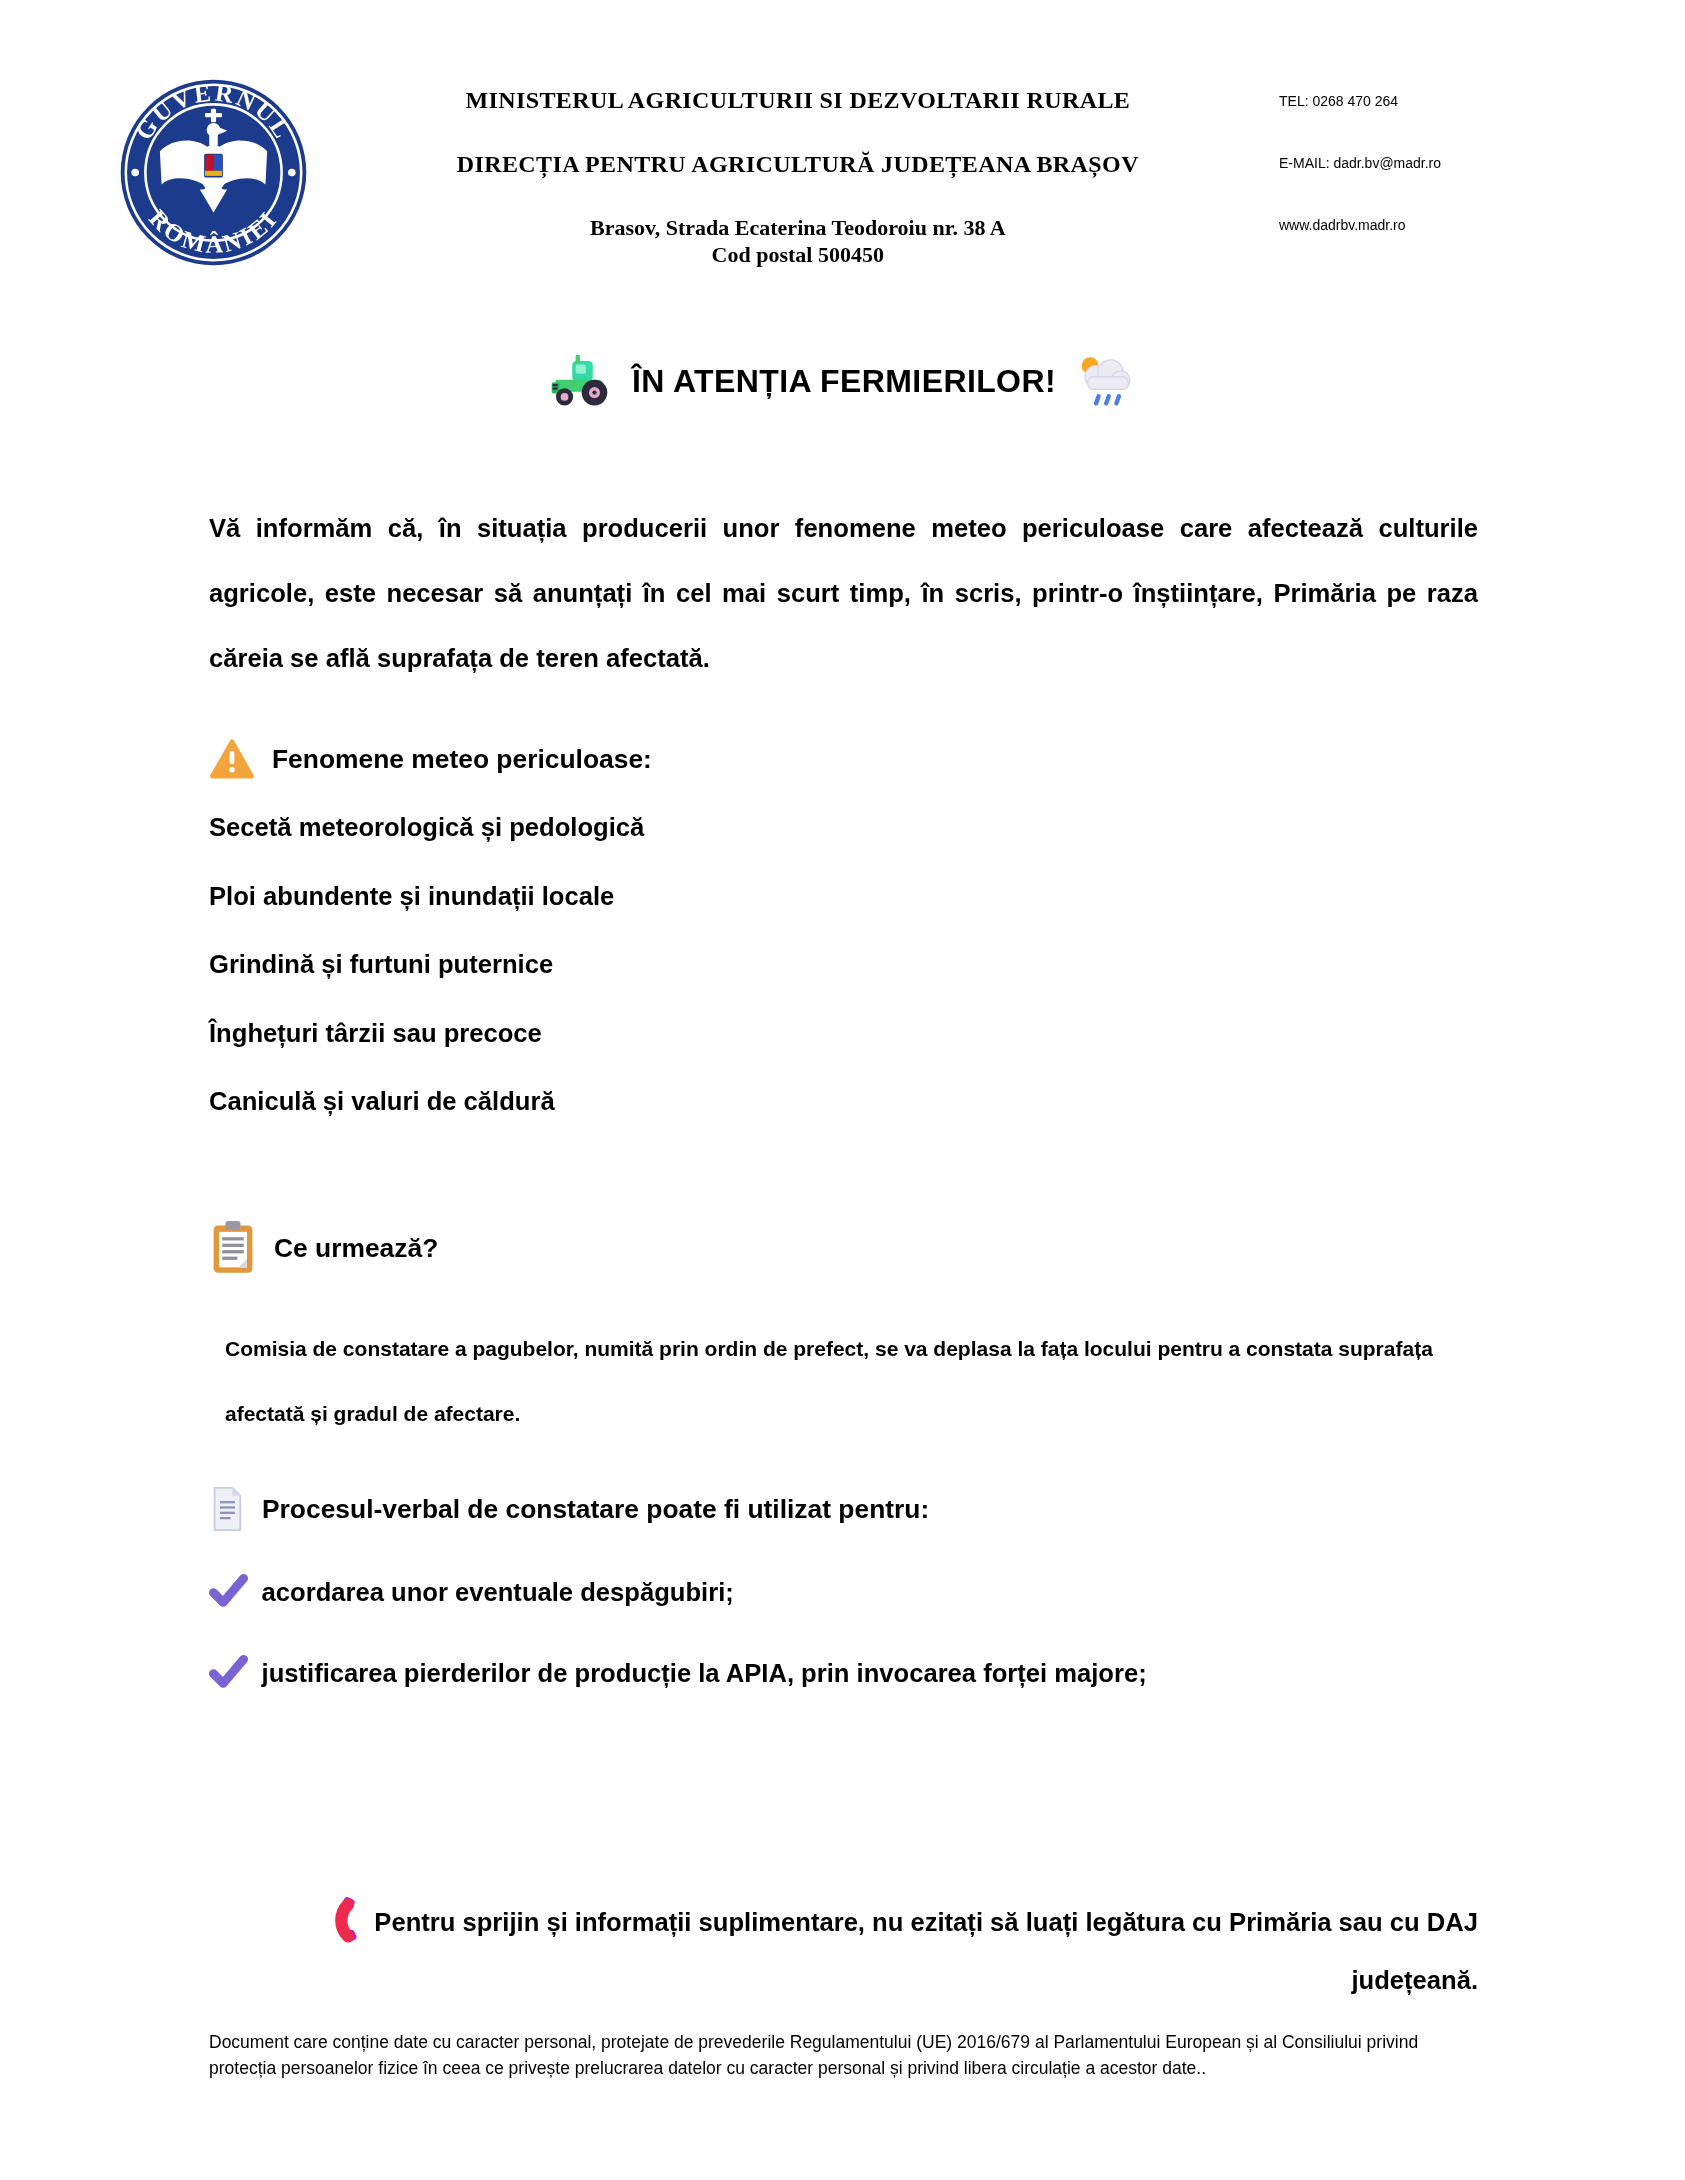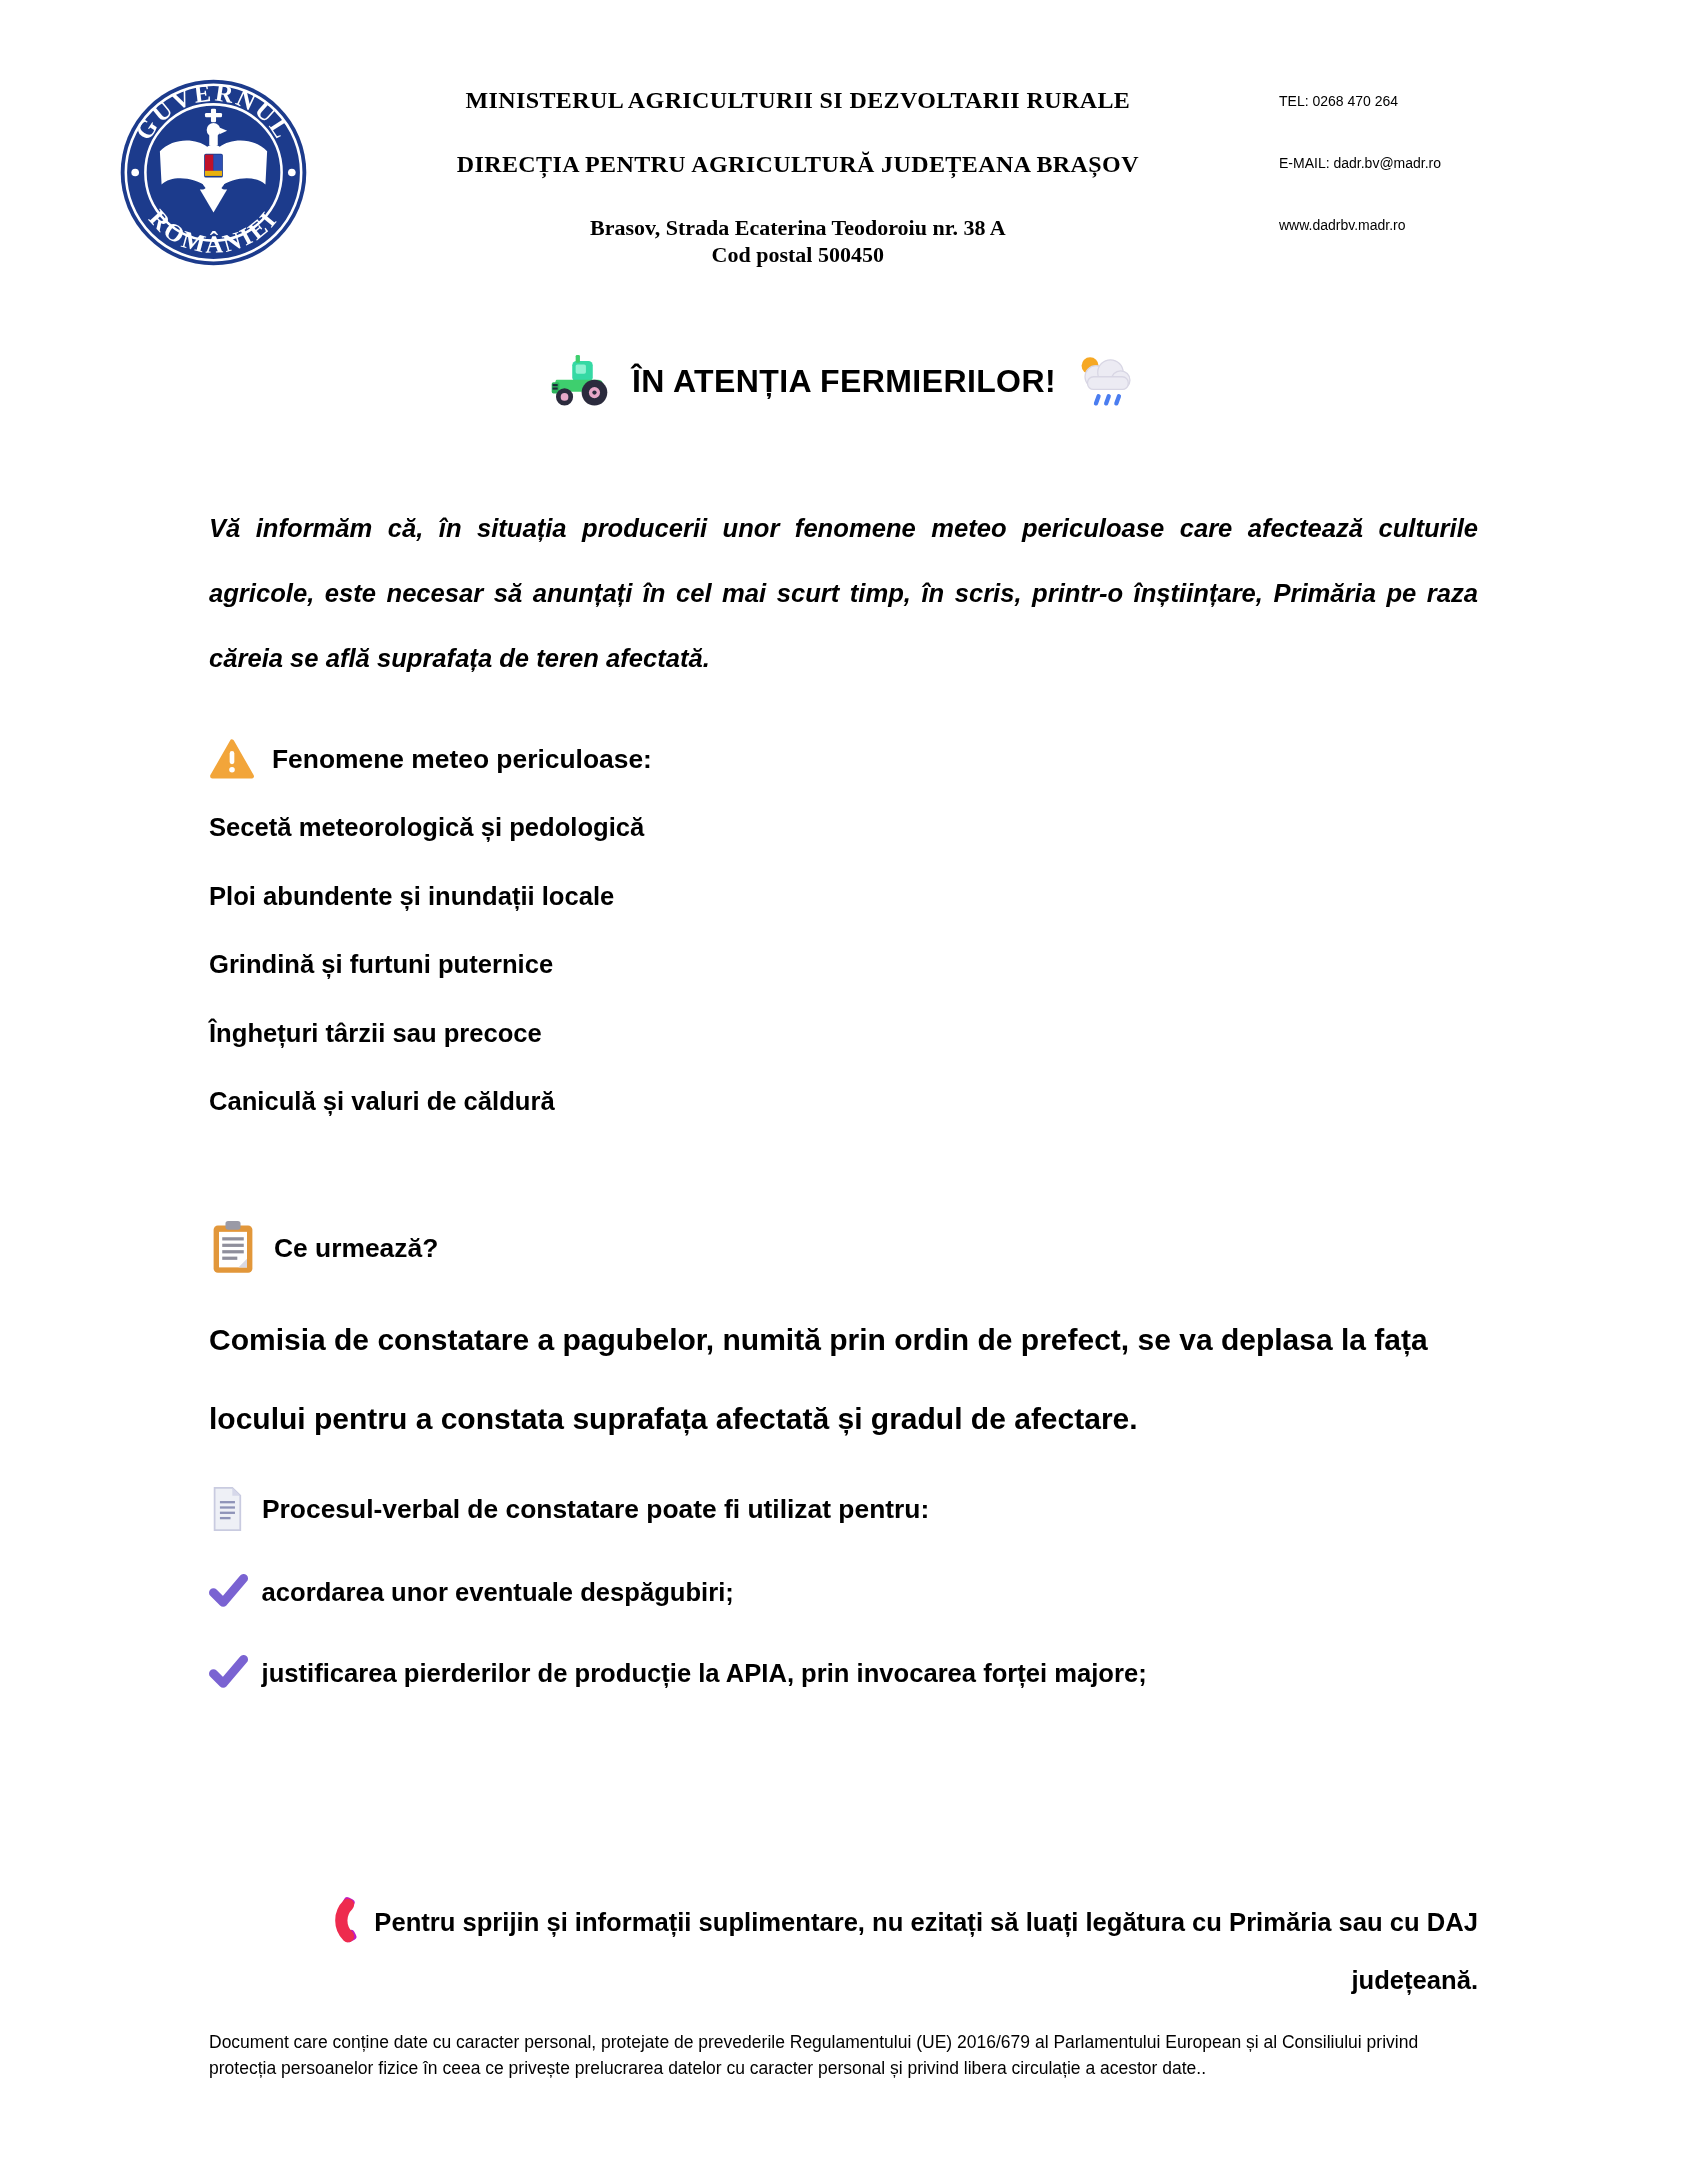--- a/index.html
+++ b/index.html
@@ -21,21 +21,21 @@
   .header-right div{margin-bottom:46px;}
   
   .title{
     position:absolute;top:353px;left:0;width:100%;
     display:flex;justify-content:center;align-items:center;gap:17px;
     font-size:32px;font-weight:bold;letter-spacing:0.4px;
   }
   
   .block{position:absolute;left:209px;width:1269px;}
   .para{font-size:25.6px;font-weight:bold;text-align:justify;line-height:65px;margin:0;}
-  .para2{font-size:30px;font-weight:bold;text-align:left;line-height:79px;margin:0;}
+  .para2{font-size:21px;font-weight:bold;text-align:left;line-height:65px;margin:16px;}
   .section-heading{
     display:flex;align-items:center;gap:17px;
     font-size:26.4px;font-weight:bold;margin:0;
   }
   .plain-list p{font-size:25.6px;font-weight:bold;margin:0 0 31.5px 0;line-height:37px;}
   .check-row{font-size:25.6px;font-weight:bold;margin:0 0 25px 0;line-height:56px;text-align:justify;}
   .check-row .ck{vertical-align:-6.8px;margin-right:13.6px;}
   .support{font-size:25.6px;font-weight:bold;line-height:58px;margin:0;}
   .support .ph{vertical-align:-13.6px;margin-right:12px;}
   .footer{font-size:17.5px;font-weight:normal;line-height:25.6px;margin:0;width:1278px;}
@@ -125,21 +125,21 @@
       <rect x="17" y="28" width="48" height="15" rx="7"></rect>
     </g>
     <g fill="#4a7df0">
       <rect x="26" y="48" width="5" height="14" rx="2.5" transform="rotate(20 28 55)"></rect>
       <rect x="38" y="48" width="5" height="14" rx="2.5" transform="rotate(20 40 55)"></rect>
       <rect x="50" y="48" width="5" height="14" rx="2.5" transform="rotate(20 52 55)"></rect>
     </g>
   </svg>
 </div>
 
-<div class="block" style="top:496px;font-style:italic;">
+<div class="block" style="top:496px;">
   <p class="para">Vă informăm că, în situația producerii unor fenomene meteo periculoase care afectează culturile agricole, este necesar să anunțați în cel mai scurt timp, în scris, printr-o înștiințare, Primăria pe raza căreia se află suprafața de teren afectată.</p>
 </div>
 
 <div class="block" style="top:739px;">
   <p class="section-heading">
     <svg width="46" height="41" viewBox="0 0 48 44" aria-hidden="true">
       <path d="M24 3 L45 40 H3 Z" fill="#f2a53a" stroke="#f2a53a" stroke-width="5" stroke-linejoin="round"></path>
       <rect x="21.5" y="13" width="5" height="14" rx="2.5" fill="#ffffff"></rect>
       <circle cx="24" cy="33" r="3" fill="#ffffff"></circle>
     </svg>

